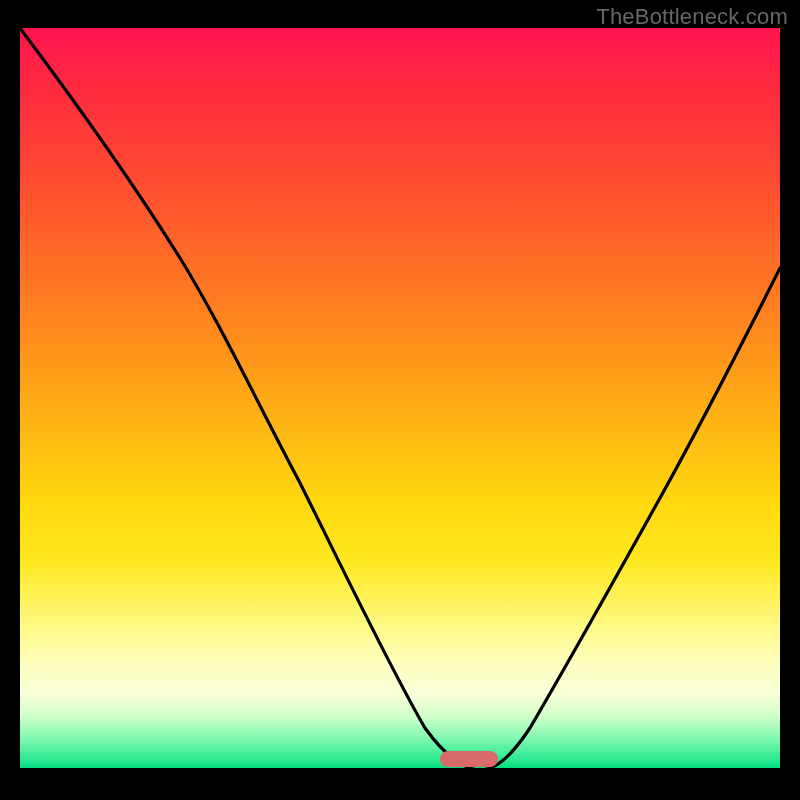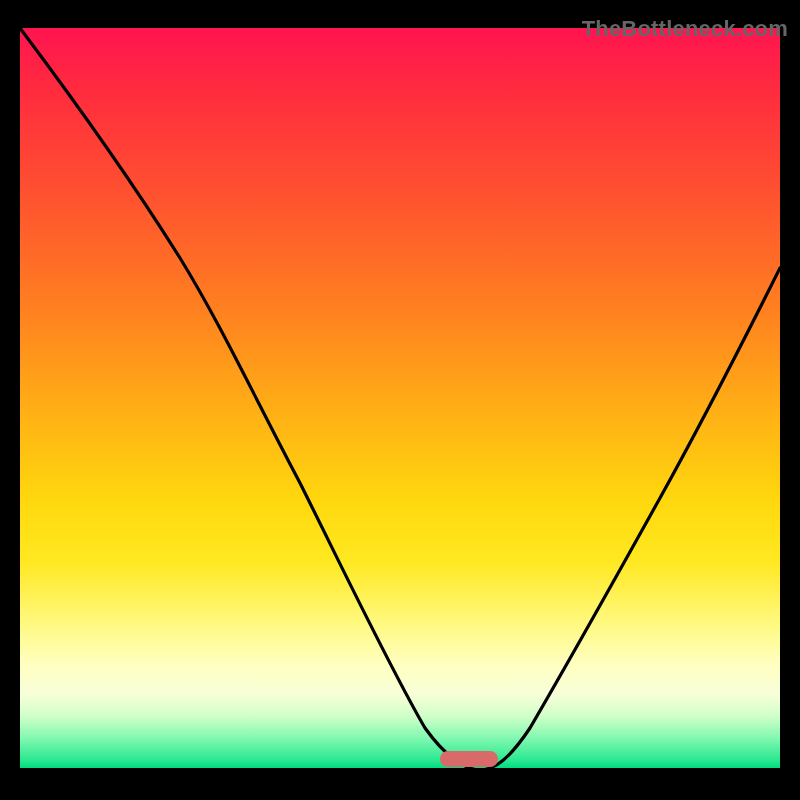--- a/index.html
+++ b/index.html
@@ -6,25 +6,25 @@
     margin: 0;
     padding: 0;
     width: 800px;
     height: 800px;
     background: #000;
     overflow: hidden;
     font-family: Arial, Helvetica, sans-serif;
   }
   .watermark {
     position: absolute;
-    top: 16px;
+    top: 4px;
     right: 12px;
     color: #666;
     font-size: 22px;
-    font-weight: 700;
+    font-weight: 400;
     z-index: 10;
     letter-spacing: 0.2px;
   }
   .frame {
     position: absolute;
     left: 20px;
     top: 28px;
     width: 760px;
     height: 760px;
     background: #000;

